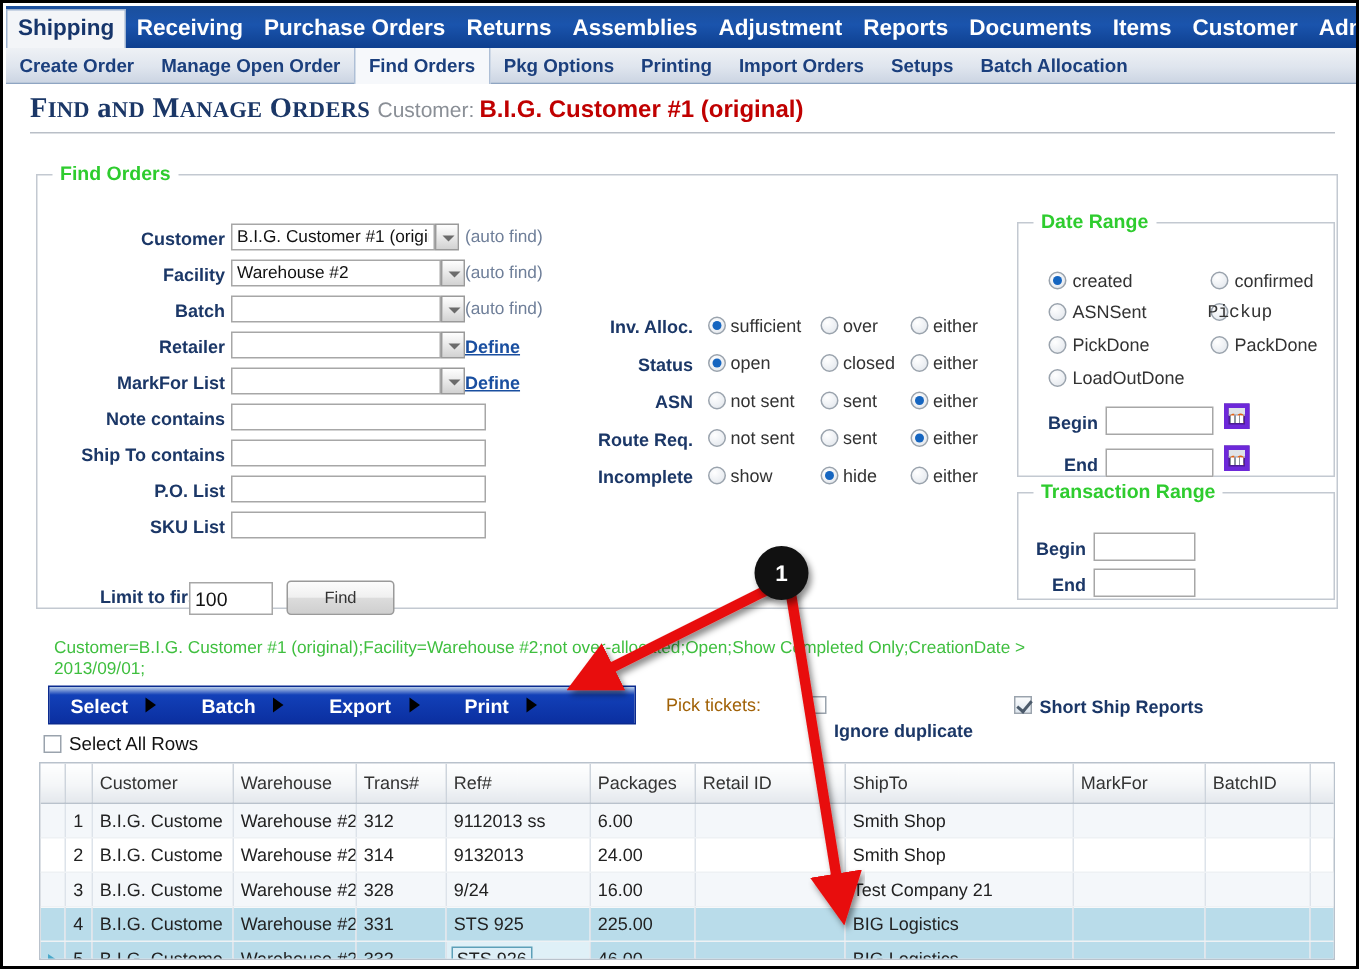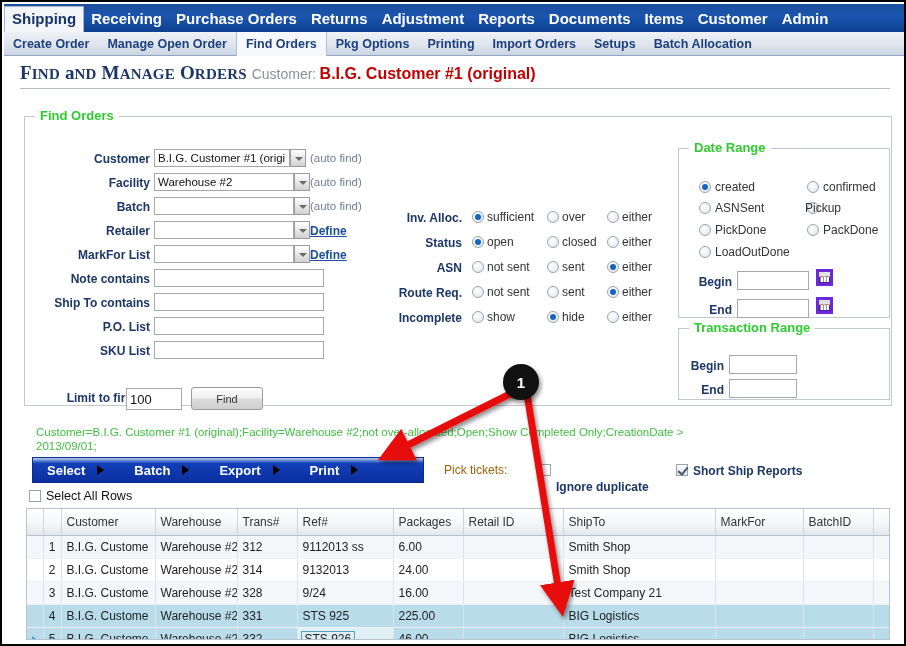--- a/index.html
+++ b/index.html
@@ -148,20 +148,21 @@
 </head>
 <body>
 
 <div id="page">
 
   <div class="topnav" id="topnav">
       <div class="tab active">Shipping</div>
       <div class="tab">Receiving</div>
       <div class="tab">Purchase Orders</div>
       <div class="tab">Returns</div>
+      <div class="tab">Assemblies</div>
       <div class="tab">Adjustment</div>
       <div class="tab">Reports</div>
       <div class="tab">Documents</div>
       <div class="tab">Items</div>
       <div class="tab">Customer</div>
       <div class="tab">Admin</div>
     </div>
 
   <div class="subnav" id="subnav">
       <div class="stab">Create Order</div>
@@ -270,21 +271,21 @@
     <span class="fs-legend">Date Range</span>
   </div>
   <div id="dateArea">
       <div class="rad on" style="left: 697px; top: 179px;"></div>
       <span class="drtxt" style="left: 713px; top: 178px;">created</span>
       <div class="rad" style="left: 805px; top: 179px;"></div>
       <span class="drtxt" style="left: 821px; top: 178px;">confirmed</span>
       <div class="rad" style="left: 697px; top: 200px;"></div>
       <span class="drtxt" style="left: 713px; top: 199px;">ASNSent</span>
       <div class="rad" style="left: 805px; top: 200px;"></div>
-      <span class="drtxt" style="left: 803px; top: 199px;">Pickup</span>
+      <span class="drtxt" style="left: 803px; top: 199px; font-family: Liberation Mono, monospace;">Pickup</span>
       <div class="rad" style="left: 697px; top: 222px;"></div>
       <span class="drtxt" style="left: 713px; top: 221px;">PickDone</span>
       <div class="rad" style="left: 805px; top: 222px;"></div>
       <span class="drtxt" style="left: 821px; top: 221px;">PackDone</span>
       <div class="rad" style="left: 697px; top: 244px;"></div>
       <span class="drtxt" style="left: 713px; top: 243px;">LoadOutDone</span>
     </div>
   <span class="lbl" style="left:686px;top:273px;width:44px;">Begin</span>
   <input class="inp" style="left: 735px; top: 269px; width: 72px; height: 19px;" value="">
   <div class="calicon" style="left:814px;top:267px;">

